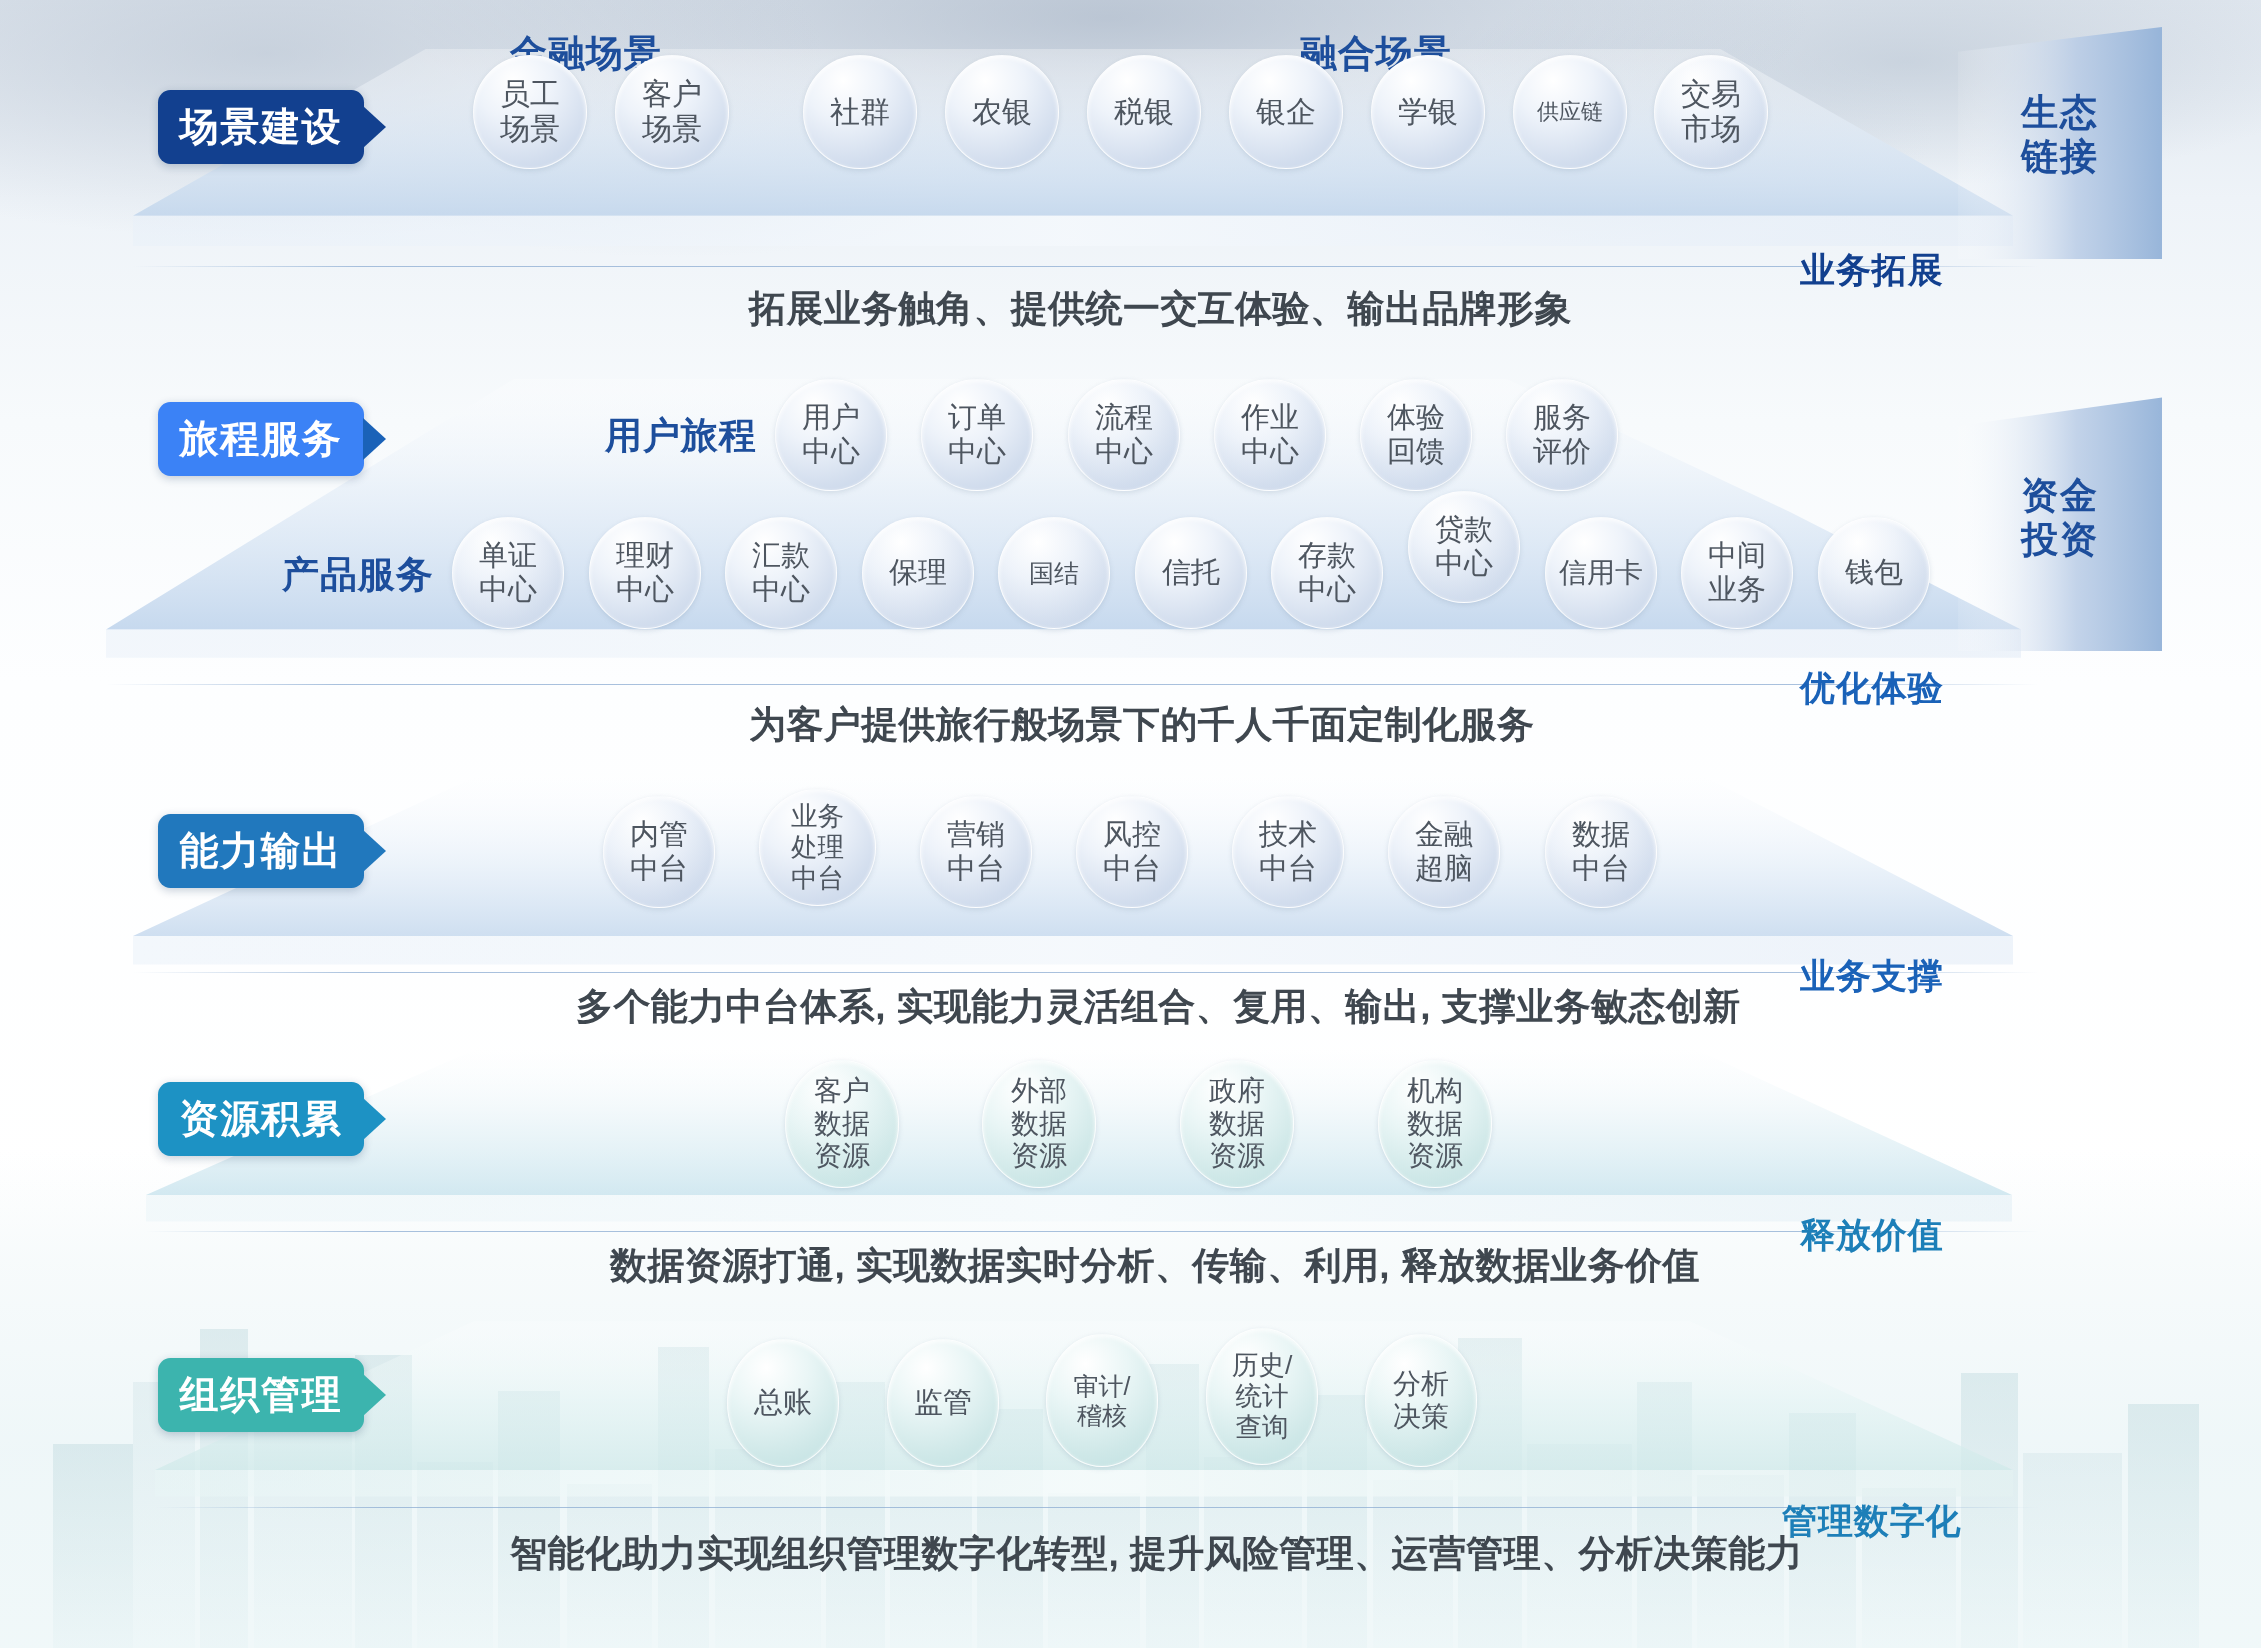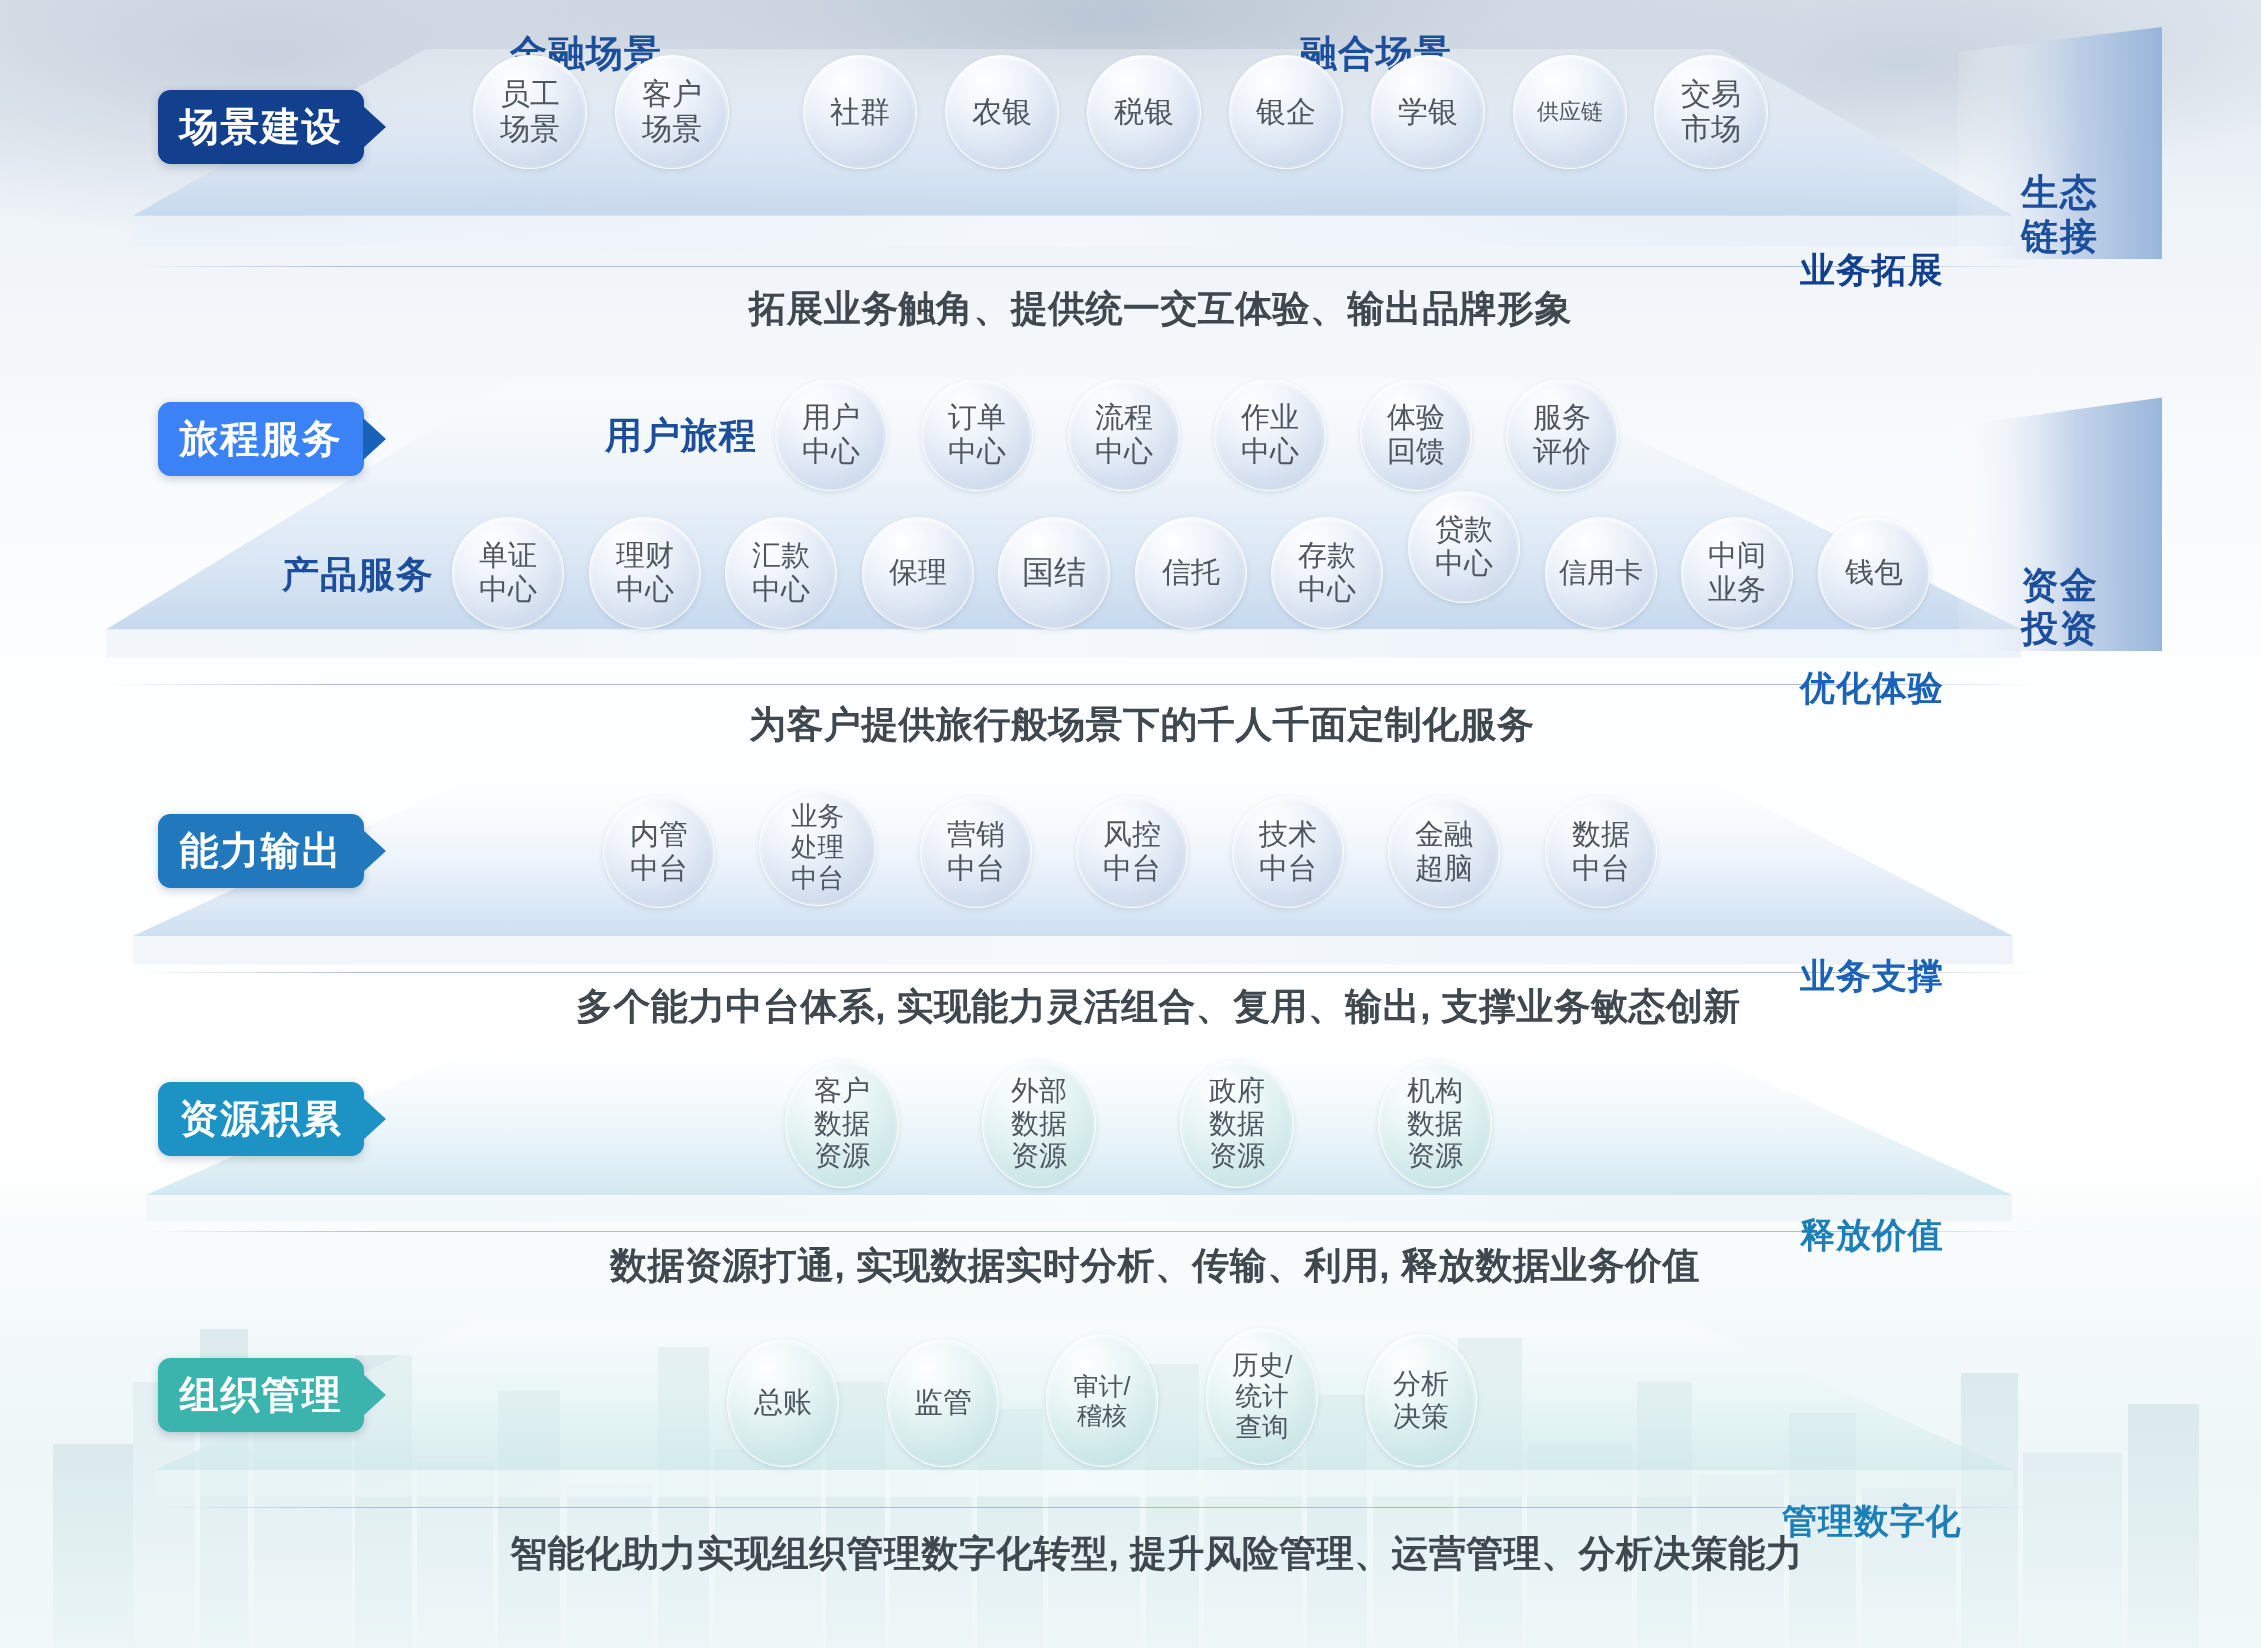--- a/index.html
+++ b/index.html
@@ -66,21 +66,21 @@
   
   .grouphead{
     position:absolute;color:#1d4e9c;font-weight:bold;white-space:nowrap;letter-spacing:0.9px;
   }
 
   
   .vbanner{position:absolute;}
   .vbanner .shape{position:absolute;left:0;top:0;width:100%;height:100%;}
   .vbanner .txt{
     position:absolute;left:0;top:0;width:100%;height:100%;
-    display:flex;flex-direction:column;align-items:center;justify-content:flex-end;
+    display:flex;flex-direction:column;align-items:center;justify-content:center;
     color:#1d4e9c;font-weight:bold;letter-spacing:1.8px;line-height:1.18;
   }
 
   
   .edgetag{position:absolute;font-weight:bold;white-space:nowrap;letter-spacing:0.9px;}
 
   
   .caption{
     position:absolute;color:#3f474f;font-weight:bold;white-space:nowrap;letter-spacing:0.4px;
   }
@@ -265,21 +265,21 @@
     <span>理财</span>
     <span>中心</span>
   </div>
   <div class="node blue" style="left:725px;top:517px;width:110px;height:110px;font-size:29px;">
     <span>汇款</span>
     <span>中心</span>
   </div>
   <div class="node blue" style="left:862px;top:517px;width:110px;height:110px;font-size:29px;">
     <span>保理</span>
   </div>
-  <div class="node blue" style="left:998px;top:517px;width:110px;height:110px;font-size:32px;">
+  <div class="node blue" style="left:998px;top:517px;width:110px;height:110px;font-size:25px;">
     <span>国结</span>
   </div>
   <div class="node blue" style="left:1135px;top:517px;width:110px;height:110px;font-size:29px;">
     <span>信托</span>
   </div>
   <div class="node blue" style="left:1271px;top:517px;width:110px;height:110px;font-size:29px;">
     <span>存款</span>
     <span>中心</span>
   </div>
   <div class="node blue" style="left:1408px;top:491px;width:110px;height:110px;font-size:29px;">

